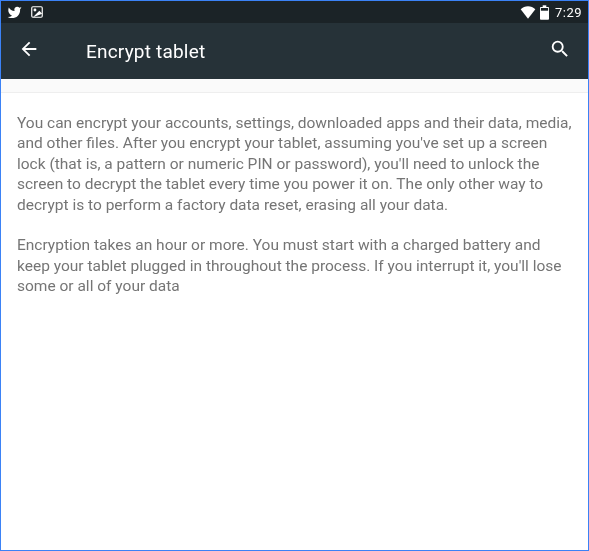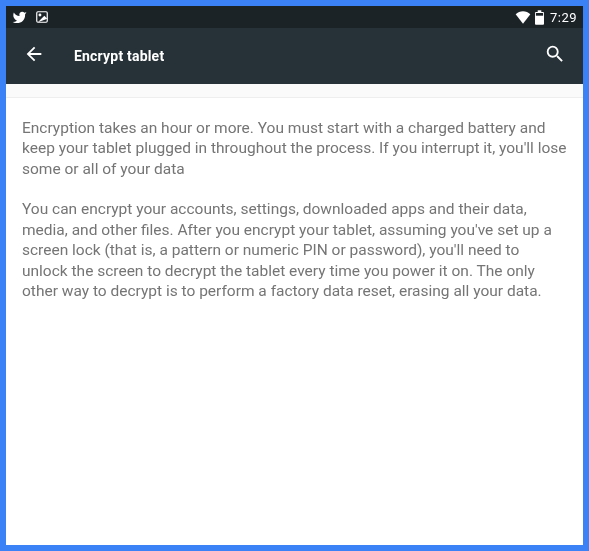--- a/index.html
+++ b/index.html
@@ -1,17 +1,17 @@
 <!DOCTYPE html>
 <html><head>
 <meta charset="utf-8">
 <style>
   * { margin: 0; padding: 0; box-sizing: border-box; }
   html, body { width: 589px; height: 551px; font-family: Roboto, "Helvetica Neue", Arial, sans-serif; background: #fff; overflow: hidden; }
-  .frame { width: 589px; height: 551px; border: 6px solid #3b82f6; position: relative; background: #fff; }
+  .frame { width: 589px; height: 551px; border: 1px solid #3b82f6; position: relative; background: #fff; }
   .status-bar {
     height: 22px;
     background: #1b2327;
     display: flex;
     align-items: center;
     justify-content: space-between;
     padding: 0 6px;
     color: #fff;
     font-size: 12px;
   }
@@ -22,21 +22,21 @@
   .app-bar {
     height: 56px;
     background: #263238;
     display: flex;
     align-items: center;
     padding: 0 14px;
     color: #fff;
     position: relative;
   }
   .back-btn { display: flex; align-items: center; justify-content: center; width: 28px; height: 28px; cursor: pointer; }
-  .app-title { font-size: 14px; font-weight: 700; margin-left: 26px; letter-spacing: 0.2px; }
+  .app-title { font-size: 19px; font-weight: 400; margin-left: 43px; letter-spacing: 0.2px; }
   .search-btn { position: absolute; right: 14px; display: flex; align-items: center; justify-content: center; width: 28px; height: 28px; cursor: pointer; }
   .divider-gap { height: 14px; background: #fafafa; border-bottom: 1px solid #eee; }
   .content {
     padding: 20px 16px 16px 16px;
     color: #757575;
     font-size: 15.5px;
     line-height: 1.32;
   }
   .content p { margin-bottom: 20px; }
   .content .strong { font-weight: 700; color: #6b6b6b; margin-bottom: 20px; }
@@ -92,17 +92,17 @@
         <svg width="22" height="22" viewBox="0 0 24 24" fill="#fff">
             <path d="M15.5 14h-.79l-.28-.27A6.471 6.471 0 0 0 16 9.5 6.5 6.5 0 1 0 9.5 16c1.61 0 3.09-.59 4.23-1.57l.27.28v.79l5 4.99L20.49 19l-4.99-5zM9.5 14C7.01 14 5 11.99 5 9.5S7.01 5 9.5 5 14 7.01 14 9.5 11.99 14 9.5 14z"></path>
           </svg>
       </span>
     </div>
   </div>
 
   <div class="divider-gap"></div>
 
   <div class="content">
+    <p>You can encrypt your accounts, settings, downloaded apps and their data, media, and other files. After you encrypt your tablet, assuming you've set up a screen lock (that is, a pattern or numeric PIN or password), you'll need to unlock the screen to decrypt the tablet every time you power it on. The only other way to decrypt is to perform a factory data reset, erasing all your data.</p>
     <p>Encryption takes an hour or more. You must start with a charged battery and keep your tablet plugged in throughout the process. If you interrupt it, you'll lose some or all of your data</p>
-    <p>You can encrypt your accounts, settings, downloaded apps and their data, media, and other files. After you encrypt your tablet, assuming you've set up a screen lock (that is, a pattern or numeric PIN or password), you'll need to unlock the screen to decrypt the tablet every time you power it on. The only other way to decrypt is to perform a factory data reset, erasing all your data.</p>
   </div>
 
 </div>
 
 </body></html>

